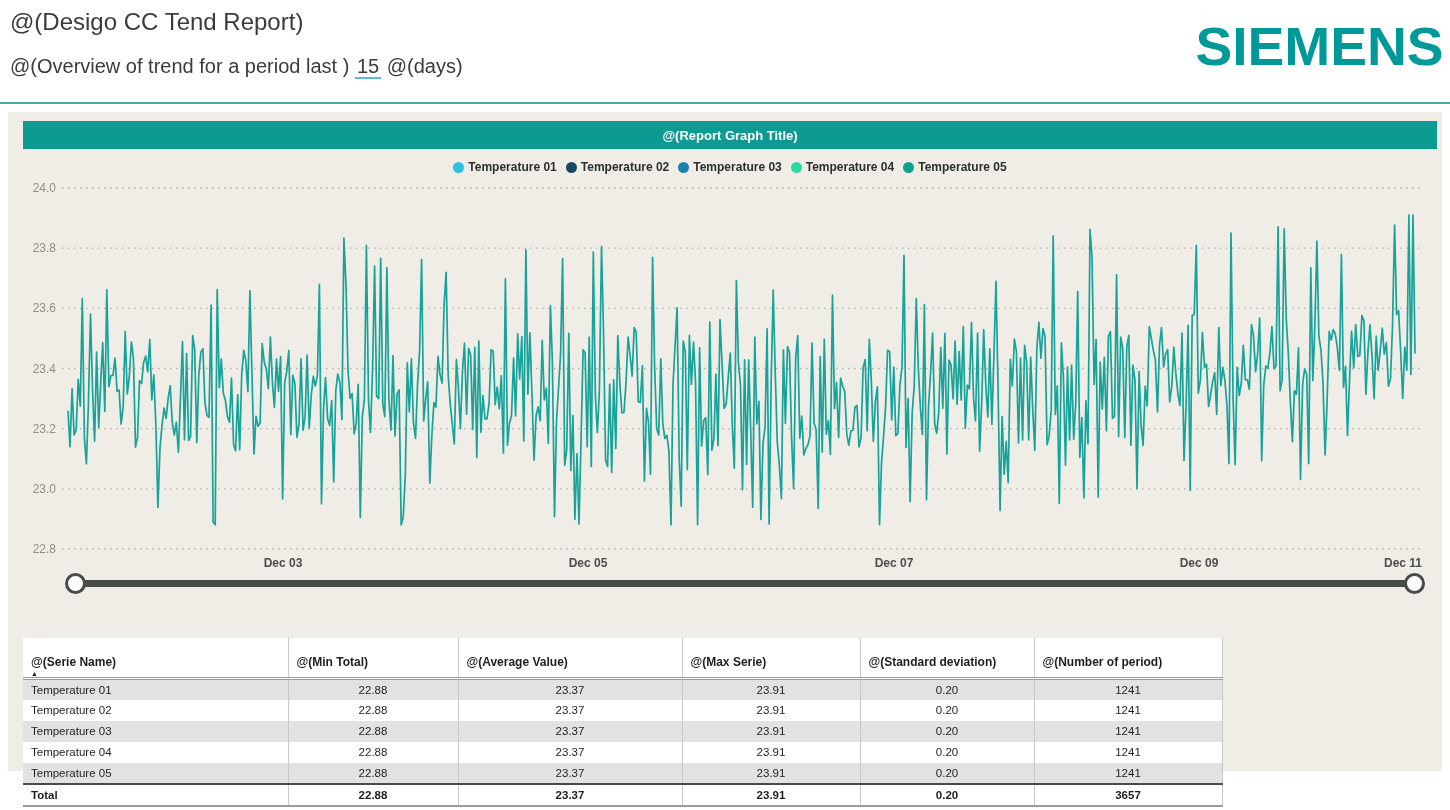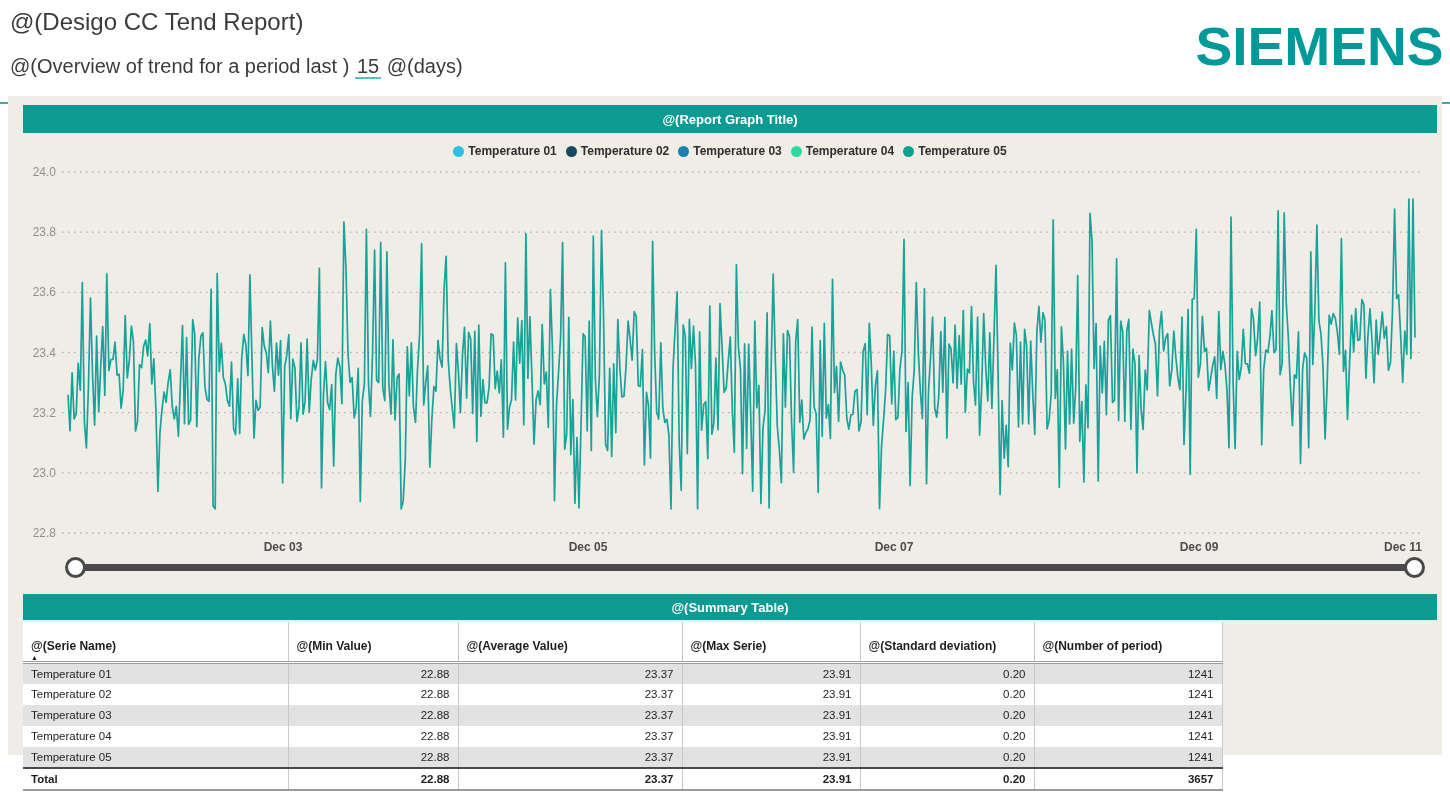--- a/index.html
+++ b/index.html
@@ -9,21 +9,21 @@
   
   #page-header { position:absolute; left:0; top:0; width:1450px; height:102px; background:#ffffff; }
   #report-title { position:absolute; left:10px; top:8px; font-size:24px; color:#3b3b3b; }
   #report-subtitle { position:absolute; left:10px; top:55px; font-size:20px; color:#3b3b3b; }
   #period-days-value { border-bottom:2px solid #53c3c6; padding:0 2px; cursor:text; }
   #siemens-logo { position:absolute; right:6px; top:16px; font-size:53px; font-weight:800;
                   color:#009999; letter-spacing:0px; transform:scaleX(1.04); transform-origin:right; }
   #header-divider { position:absolute; left:0; top:102px; width:1450px; height:2px; background:#4aa6a2; }
 
   
-  #content-container { position:absolute; left:8px; top:96px; width:1434px; height:659px;
+  #content-container { position:absolute; left:8px; top:112px; width:1434px; height:659px;
                        background:#efede6; }
 
   .panel-bar { position:absolute; left:15px; width:1414px; background:#0d9a93; color:#ffffff;
                font-size:13px; font-weight:bold; text-align:center;
                display:flex; align-items:center; justify-content:center;
                border-bottom:1px solid #d7efec; }
   #graph-panel-bar { top:9px; height:29px; }
   #summary-panel-bar { top:498px; height:27px; }
 
   
@@ -46,21 +46,21 @@
   #slider-handle-right { left:1396px; }
 
   
   #summary-table { position:absolute; left:15px; top:526px; width:1199px;
                    border-collapse:collapse; background:#ffffff; table-layout:fixed;
                    font-size:11.5px; color:#1e1e1e; }
   #summary-table th { height:28px; text-align:left; vertical-align:top; padding:17px 6px 0 8px;
                       font-size:12px; font-weight:bold; background:#ffffff;
                       border-right:1px solid #c9c9c9; border-bottom:3px double #9b9b9b; cursor:pointer; }
   #summary-table td { height:21px; padding:0 8px; border-right:1px solid #c9c9c9; }
-  #summary-table td.num { text-align:right; }
+  #summary-table td.num { text-align:center; }
   #summary-table tbody tr:nth-child(odd)  td { background:#e2e2e2; }
   #summary-table tbody tr:nth-child(even) td { background:#ffffff; }
   #summary-table tfoot td { font-weight:bold; background:#ffffff;
                             border-top:2px solid #4a4a4a; border-bottom:2px solid #9b9b9b; height:22px; }
   #sort-asc-icon { display:block; font-size:7px; line-height:7px; color:#1e1e1e; margin-top:1px; }
 </style>
 </head>
 <body>
 
 <div id="page-header">
@@ -125,37 +125,34 @@
       <text x="1380" y="417" text-anchor="middle" font-size="12" font-weight="bold" fill="#4d4d4d">Dec 11</text>
       <polyline points="45.0,260.7 47.0,296.8 49.1,238.9 51.1,284.9 53.2,279.6 55.2,229.4 57.3,256.2 59.3,148.6 61.4,288.1 63.4,313.9 65.4,254.2 67.5,164.2 69.5,239.4 71.6,291.1 73.6,202.2 75.7,277.4 77.7,233.2 79.7,192.7 81.8,261.4 83.8,139.8 85.9,236.5 87.9,225.5 90.0,225.3 92.0,208.2 94.1,241.1 96.1,240.2 98.1,274.1 100.2,256.3 102.2,181.6 104.3,244.0 106.3,226.7 108.4,192.2 110.4,207.4 112.5,297.1 114.5,287.6 116.5,230.7 118.6,233.5 120.6,212.4 122.7,206.0 124.7,221.8 126.8,189.7 128.8,249.9 130.8,224.9 132.9,275.8 134.9,357.4 137.0,297.6 139.0,275.3 141.1,258.2 143.1,268.3 145.2,248.2 147.2,235.9 149.2,272.0 151.3,284.8 153.3,272.3 155.4,302.3 157.4,249.2 159.5,191.6 161.5,289.8 163.6,203.7 165.6,290.4 167.6,286.3 169.7,185.5 171.7,199.5 173.8,292.7 175.8,224.6 177.9,202.0 179.9,198.8 181.9,252.3 184.0,265.3 186.0,267.3 188.1,155.2 190.1,371.7 192.2,374.9 194.2,139.6 196.3,237.7 198.3,209.2 200.3,243.3 202.4,250.2 204.4,266.4 206.5,272.1 208.5,228.2 210.6,295.0 212.6,300.6 214.7,244.9 216.7,299.6 218.7,224.6 220.8,200.4 222.8,210.8 224.9,241.7 226.9,140.9 229.0,225.7 231.0,304.1 233.0,266.4 235.1,276.2 237.1,273.0 239.2,193.6 241.2,211.7 243.3,218.9 245.3,238.6 247.4,187.1 249.4,232.1 251.4,257.3 253.5,209.1 255.5,241.3 257.6,206.6 259.6,348.9 261.7,232.7 263.7,221.7 265.8,200.6 267.8,284.6 269.8,225.2 271.9,233.6 273.9,287.3 276.0,274.0 278.0,208.9 280.1,280.2 282.1,266.9 284.1,205.1 286.2,278.2 288.2,245.8 290.3,226.3 292.3,236.0 294.4,225.5 296.4,134.3 298.5,353.8 300.5,259.9 302.5,227.7 304.6,268.4 306.6,275.4 308.7,250.7 310.7,331.9 312.8,240.4 314.8,224.1 316.9,232.8 318.9,269.7 320.9,88.0 323.0,135.5 325.0,220.4 327.1,248.5 329.1,243.6 331.2,283.9 333.2,273.4 335.2,234.4 337.3,367.5 339.3,267.2 341.4,249.4 343.4,95.4 345.5,250.2 347.5,282.5 349.6,217.6 351.6,116.2 353.6,246.1 355.7,248.6 357.7,108.4 359.8,254.1 361.8,266.6 363.9,117.8 365.9,249.6 368.0,280.1 370.0,205.7 372.0,286.0 374.1,243.8 376.1,239.9 378.2,374.9 380.2,367.1 382.3,325.1 384.3,212.8 386.3,261.8 388.4,208.9 390.4,272.3 392.5,288.5 394.5,235.7 396.6,200.7 398.6,109.7 400.7,270.9 402.7,248.9 404.7,231.9 406.8,333.1 408.8,286.4 410.9,252.5 412.9,257.1 415.0,206.4 417.0,224.6 419.1,233.1 421.1,154.5 423.1,122.3 425.2,225.9 427.2,253.7 429.3,274.5 431.3,293.8 433.4,209.6 435.4,237.6 437.4,278.7 439.5,220.6 441.5,193.4 443.6,264.1 445.6,198.3 447.7,205.1 449.7,279.4 451.8,197.4 453.8,307.5 455.8,191.0 457.9,282.3 459.9,245.6 462.0,268.9 464.0,268.9 466.1,253.1 468.1,199.8 470.2,201.2 472.2,254.7 474.2,237.0 476.3,258.8 478.3,225.9 480.4,303.1 482.4,128.8 484.5,295.2 486.5,273.0 488.5,265.8 490.6,208.2 492.6,265.9 494.7,183.9 496.7,229.1 498.8,186.7 500.8,291.0 502.9,99.5 504.9,244.2 506.9,182.8 509.0,245.0 511.0,310.2 513.1,265.6 515.1,256.9 517.2,270.6 519.2,190.4 521.3,249.9 523.3,238.1 525.3,293.5 527.4,155.6 529.4,212.3 531.5,366.6 533.5,270.9 535.6,237.5 537.6,203.4 539.6,108.5 541.7,315.2 543.7,300.0 545.8,183.4 547.8,320.4 549.9,265.5 551.9,369.3 554.0,303.5 556.0,374.1 558.0,292.6 560.1,199.8 562.1,203.0 564.2,297.0 566.2,187.0 568.3,316.4 570.3,102.2 572.4,246.4 574.4,282.7 576.4,240.3 578.5,96.5 580.5,180.6 582.6,310.6 584.6,316.6 586.7,234.3 588.7,322.6 590.7,229.8 592.8,298.6 594.8,185.7 596.9,234.5 598.9,263.0 601.0,262.2 603.0,232.8 605.1,187.0 607.1,205.5 609.1,226.2 611.2,177.6 613.2,182.4 615.3,251.8 617.3,252.4 619.4,215.7 621.4,330.9 623.5,258.4 625.5,272.1 627.5,324.2 629.6,107.3 631.6,216.5 633.7,278.5 635.7,285.1 637.8,208.9 639.8,273.4 641.8,288.4 643.9,285.3 645.9,301.1 648.0,374.9 650.0,234.9 652.1,195.2 654.1,157.9 656.2,308.7 658.2,356.3 660.2,191.0 662.3,202.1 664.3,319.6 666.4,185.4 668.4,234.4 670.5,192.2 672.5,231.3 674.6,374.7 676.6,197.8 678.6,296.2 680.7,270.6 682.7,267.7 684.8,324.7 686.8,172.0 688.9,300.2 690.9,288.6 692.9,224.2 695.0,295.7 697.0,169.7 699.1,214.1 701.1,258.4 703.2,253.9 705.2,227.9 707.3,203.0 709.3,275.8 711.3,318.2 713.4,130.5 715.4,213.1 717.5,235.5 719.5,339.7 721.6,209.9 723.6,314.5 725.7,210.1 727.7,280.7 729.7,357.2 731.8,187.1 733.8,273.8 735.9,251.4 737.9,369.5 740.0,293.4 742.0,277.5 744.1,178.9 746.1,373.8 748.1,236.6 750.2,140.1 752.2,221.3 754.3,292.5 756.3,314.7 758.4,348.8 760.4,199.8 762.4,273.2 764.5,196.5 766.5,202.4 768.6,288.2 770.6,338.5 772.7,207.9 774.7,185.5 776.8,288.3 778.8,266.2 780.8,305.0 782.9,298.6 784.9,294.8 787.0,286.2 789.0,193.1 791.1,273.0 793.1,279.6 795.2,358.4 797.2,206.6 799.2,302.3 801.3,189.3 803.3,284.1 805.4,270.7 807.4,304.5 809.5,145.4 811.5,258.4 813.5,232.5 815.6,287.3 817.6,228.0 819.7,236.3 821.7,241.1 823.8,284.3 825.8,295.1 827.9,281.1 829.9,280.3 831.9,257.4 834.0,255.5 836.0,296.9 838.1,287.2 840.1,217.4 842.2,209.6 844.2,280.8 846.3,189.3 848.3,230.4 850.3,291.5 852.4,251.3 854.4,236.9 856.5,374.6 858.5,313.1 860.6,285.6 862.6,256.6 864.6,200.3 866.7,201.8 868.7,269.9 870.8,217.2 872.8,285.7 874.9,283.4 876.9,235.1 879.0,217.0 881.0,105.4 883.0,297.4 885.1,248.7 887.1,351.6 889.2,262.8 891.2,236.4 893.3,148.5 895.3,217.8 897.4,257.8 899.4,284.6 901.4,154.7 903.5,349.7 905.5,257.1 907.6,222.6 909.6,183.2 911.7,274.0 913.7,283.2 915.7,263.1 917.8,197.6 919.8,258.3 921.9,183.3 923.9,304.1 926.0,210.0 928.0,214.6 930.1,249.0 932.1,191.0 934.1,254.4 936.2,201.7 938.2,250.1 940.3,176.5 942.3,278.3 944.4,235.1 946.4,238.9 948.5,172.5 950.5,247.7 952.5,271.0 954.6,183.0 956.6,301.1 958.7,253.6 960.7,179.5 962.8,235.1 964.8,267.0 966.8,198.9 968.9,274.5 970.9,206.1 973.0,131.4 975.0,235.1 977.1,360.6 979.1,266.5 981.2,324.2 983.2,291.4 985.2,332.7 987.3,209.4 989.3,236.0 991.4,189.1 993.4,201.4 995.5,292.9 997.5,208.0 999.6,289.9 1001.6,195.3 1003.6,211.8 1005.7,290.0 1007.7,207.1 1009.8,261.3 1011.8,300.4 1013.9,197.3 1015.9,172.4 1017.9,208.1 1020.0,178.6 1022.0,186.3 1024.1,294.8 1026.1,286.4 1028.2,259.8 1030.2,85.9 1032.3,264.5 1034.3,235.8 1036.3,353.3 1038.4,192.9 1040.4,227.1 1042.5,315.1 1044.5,217.2 1046.6,290.0 1048.6,215.2 1050.7,289.3 1052.7,254.3 1054.7,141.5 1056.8,307.4 1058.8,267.6 1060.9,347.9 1062.9,250.9 1065.0,293.9 1067.0,79.4 1069.0,106.9 1071.1,234.4 1073.1,189.5 1075.2,347.1 1077.2,212.0 1079.3,259.0 1081.3,207.4 1083.4,280.8 1085.4,186.2 1087.4,181.6 1089.5,268.5 1091.5,266.1 1093.6,124.9 1095.6,286.6 1097.7,187.2 1099.7,198.0 1101.8,287.5 1103.8,197.1 1105.8,185.4 1107.9,295.2 1109.9,215.1 1112.0,230.0 1114.0,338.7 1116.1,221.7 1118.1,275.6 1120.1,295.4 1122.2,236.1 1124.2,255.8 1126.3,176.7 1128.3,188.5 1130.4,200.8 1132.4,210.0 1134.5,261.9 1136.5,195.4 1138.5,177.6 1140.6,217.0 1142.6,204.1 1144.7,199.7 1146.7,251.9 1148.8,235.8 1150.8,197.2 1152.9,224.0 1154.9,243.8 1156.9,255.7 1159.0,183.0 1161.0,310.5 1163.1,255.7 1165.1,175.3 1167.2,340.3 1169.2,165.4 1171.2,164.4 1173.3,95.4 1175.3,243.2 1177.4,230.0 1179.4,182.4 1181.5,217.5 1183.5,214.2 1185.6,256.4 1187.6,245.0 1189.6,231.9 1191.7,222.8 1193.7,264.4 1195.8,177.6 1197.8,235.7 1199.9,217.4 1201.9,230.3 1204.0,256.3 1206.0,313.7 1208.0,83.1 1210.1,248.6 1212.1,314.6 1214.2,217.3 1216.2,245.5 1218.3,233.2 1220.3,195.4 1222.3,229.7 1224.4,229.9 1226.4,239.2 1228.5,174.5 1230.5,185.7 1232.6,221.6 1234.6,204.2 1236.7,168.1 1238.7,310.8 1240.7,235.3 1242.8,216.1 1244.8,218.3 1246.9,202.9 1248.9,176.7 1251.0,218.7 1253.0,215.8 1255.1,76.9 1257.1,240.7 1259.1,230.2 1261.2,78.9 1263.2,167.7 1265.3,202.8 1267.3,251.3 1269.4,291.8 1271.4,240.8 1273.4,244.2 1275.5,197.8 1277.5,329.4 1279.6,235.0 1281.6,219.0 1283.7,224.1 1285.7,313.7 1287.8,117.9 1289.8,230.4 1291.8,177.7 1293.9,91.2 1295.9,186.7 1298.0,200.2 1300.0,232.9 1302.1,305.0 1304.1,251.1 1306.2,181.4 1308.2,190.1 1310.2,179.6 1312.3,184.1 1314.3,197.5 1316.4,220.4 1318.4,104.7 1320.5,237.4 1322.5,216.4 1324.5,285.6 1326.6,228.1 1328.6,181.3 1330.7,217.8 1332.7,174.5 1334.8,206.5 1336.8,205.4 1338.9,165.5 1340.9,170.6 1342.9,244.3 1345.0,200.5 1347.0,174.8 1349.1,207.8 1351.1,248.7 1353.2,186.2 1355.2,220.4 1357.3,199.8 1359.3,178.1 1361.3,204.2 1363.4,192.6 1365.4,236.2 1367.5,228.5 1369.5,176.0 1371.6,75.0 1373.6,164.7 1375.6,160.8 1377.7,202.2 1379.7,248.4 1381.8,197.1 1383.8,220.3 1385.9,65.1 1387.9,224.5 1390.0,65.1 1392.0,203.5" fill="none" stroke="#17a29a" stroke-width="1.7" stroke-linejoin="round"></polyline>
     </svg>
 
   <div id="time-range-slider">
     <div id="slider-track"></div>
     <div id="slider-handle-left" class="slider-handle"></div>
     <div id="slider-handle-right" class="slider-handle"></div>
   </div>
 
-  <div id="summary-panel-bar" class="panel-bar">
-    <span>@(Summary Table)</span>
-  </div>
 
   <table id="summary-table">
     <colgroup>
       <col style="width:265px">
         <col style="width:170px">
         <col style="width:224px">
       <col style="width:178px">
         <col style="width:174px">
         <col style="width:188px">
     </colgroup>
     <thead>
         <tr>
           <th>@(Serie Name)<span id="sort-asc-icon">▲</span></th>
-          <th>@(Min Value)</th>
+          <th>@(Min Total)</th>
           <th>@(Average Value)</th>
           <th>@(Max Serie)</th>
           <th>@(Standard deviation)</th>
           <th>@(Number of period)</th>
         </tr>
       </thead>
     <tbody>
         <tr>
           <td>Temperature 01</td>
           <td class="num">22.88</td>

